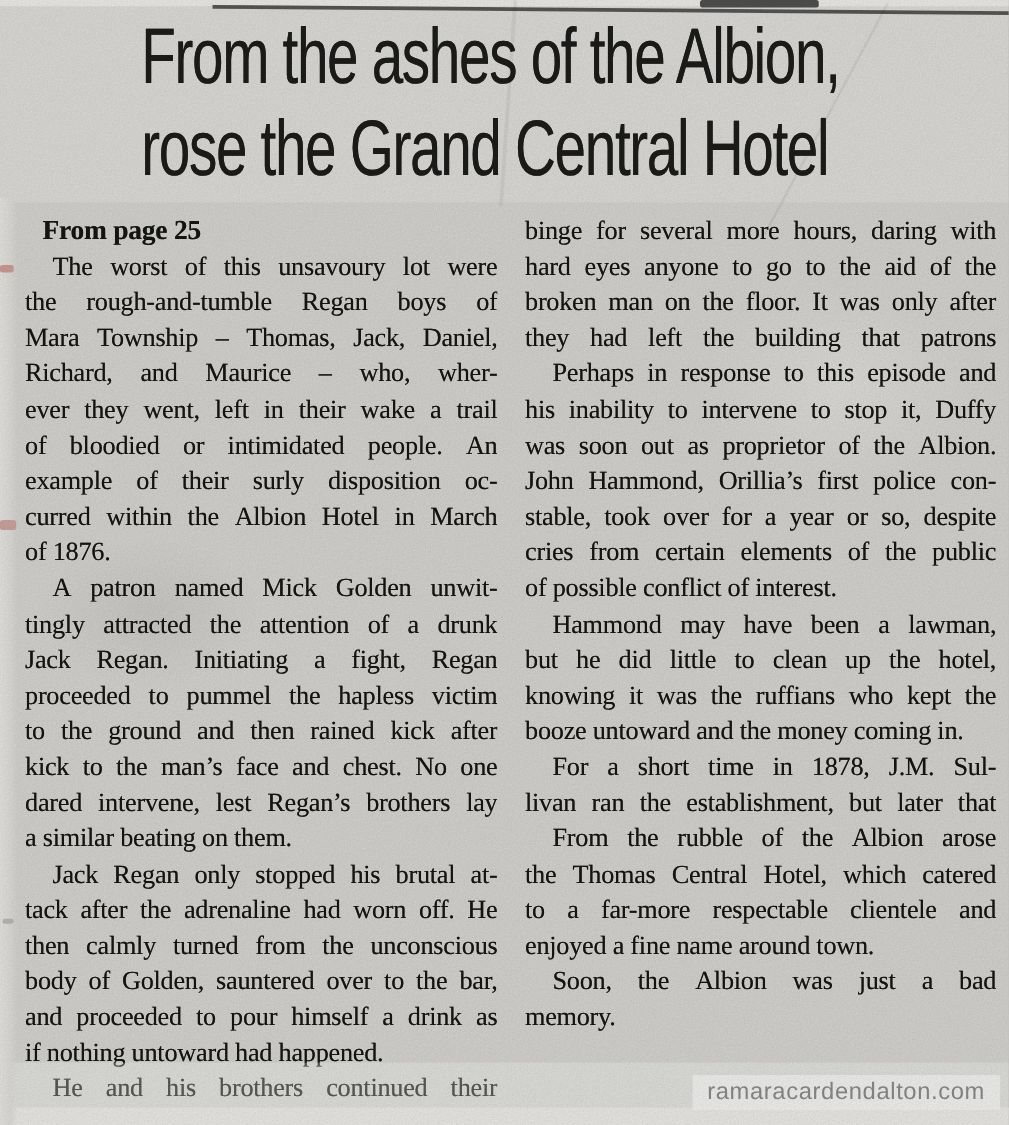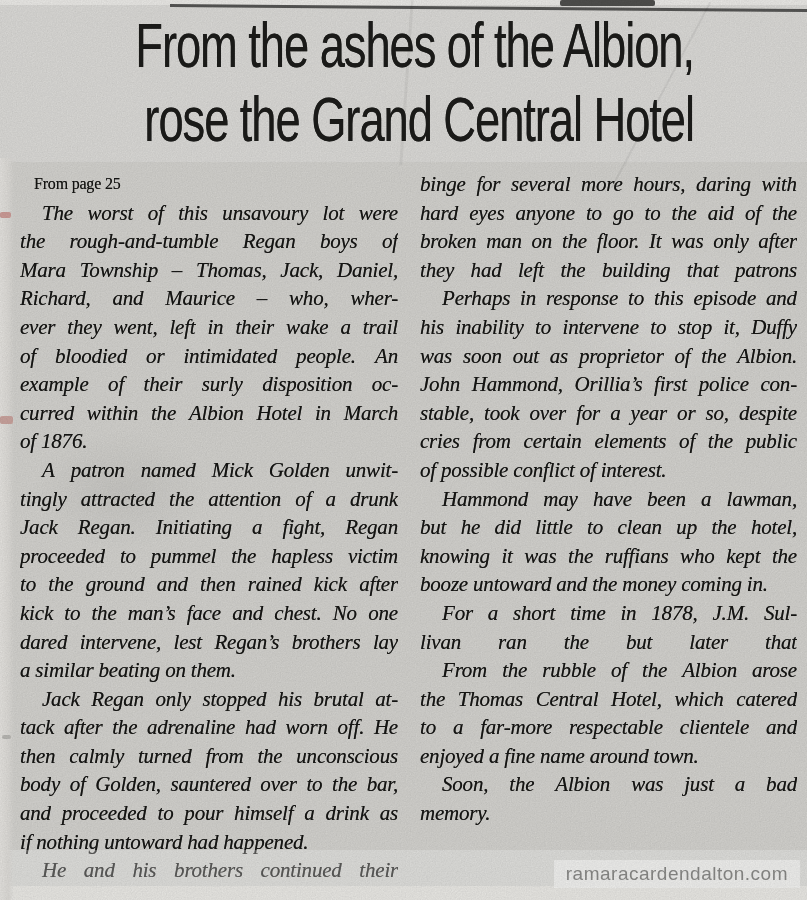--- a/index.html
+++ b/index.html
@@ -24,38 +24,38 @@
   .p-crease-d{left:660px;top:-10px;width:2px;height:210px;background:rgba(0,0,0,0.06);transform:rotate(28deg);}
   .p-smudge{left:30px;top:430px;width:180px;height:120px;border-radius:50%;
     background:radial-gradient(closest-side,rgba(0,0,0,0.05),rgba(0,0,0,0));}
   .p-smudge2{left:560px;top:230px;width:220px;height:160px;border-radius:50%;
     background:radial-gradient(closest-side,rgba(255,255,255,0.25),rgba(255,255,255,0));}
   .tear{position:absolute;border-radius:2px;}
   .tear-1{left:0;top:212px;width:11px;height:6px;background:#d2a09b;}
   .tear-2{left:0;top:416px;width:13px;height:8px;background:#cfa8a2;}
   .tear-3{left:2px;top:735px;width:9px;height:4px;background:#bdbcb8;}
   
-  #headline{position:absolute;left:0;top:8px;width:807px;text-align:right;}
+  #headline{position:absolute;left:0;top:8px;width:807px;text-align:left;}
   .headline-line{
     font-family:"Liberation Sans",sans-serif;font-weight:400;
     font-size:63px;line-height:74px;letter-spacing:-1.5px;color:#1d1d1b;
     transform:scaleX(0.72);transform-origin:50% 50%;white-space:nowrap;
     text-shadow:0 0 0.5px rgba(20,20,20,0.8);
   }
   
   .column{
     position:absolute;top:170px;height:720px;overflow:hidden;
     font-size:21px;line-height:28.6px;color:#161614;
     letter-spacing:-0.2px;
     text-shadow:0 0 0.4px rgba(10,10,10,0.65);
   }
   #col-left{left:20px;width:378px;}
   #col-right{left:420px;width:377px;}
-  .note{font-weight:400;padding-left:14px;height:28.6px;font-size:16px;}
-  .para{margin:0;font-style:italic;}
+  .note{font-weight:700;padding-left:14px;height:28.6px;font-size:22px;}
+  .para{margin:0;}
   .line{display:flex;justify-content:space-between;height:28.6px;overflow:hidden;white-space:nowrap;}
   .line.indent{padding-left:22px;}
   .line.last{display:block;}
   
   #watermark{
     position:absolute;right:7px;top:860px;height:28px;line-height:28px;
     background:rgba(247,247,245,0.92);padding:0 12px;
     font-family:"Liberation Sans",sans-serif;font-size:19px;color:#8d8d8b;
     letter-spacing:0.5px;
   }
@@ -427,20 +427,21 @@
             <span>time</span>
             <span>in</span>
             <span>1878,</span>
             <span>J.M.</span>
             <span>Sul-</span>
           </div>
           <div class="line">
             <span>livan</span>
             <span>ran</span>
             <span>the</span>
+            <span>establishment,</span>
             <span>but</span>
             <span>later</span>
             <span>that</span>
           </div>
         </div>
         <div class="para">
           <div class="line indent">
             <span>From</span>
             <span>the</span>
             <span>rubble</span>

